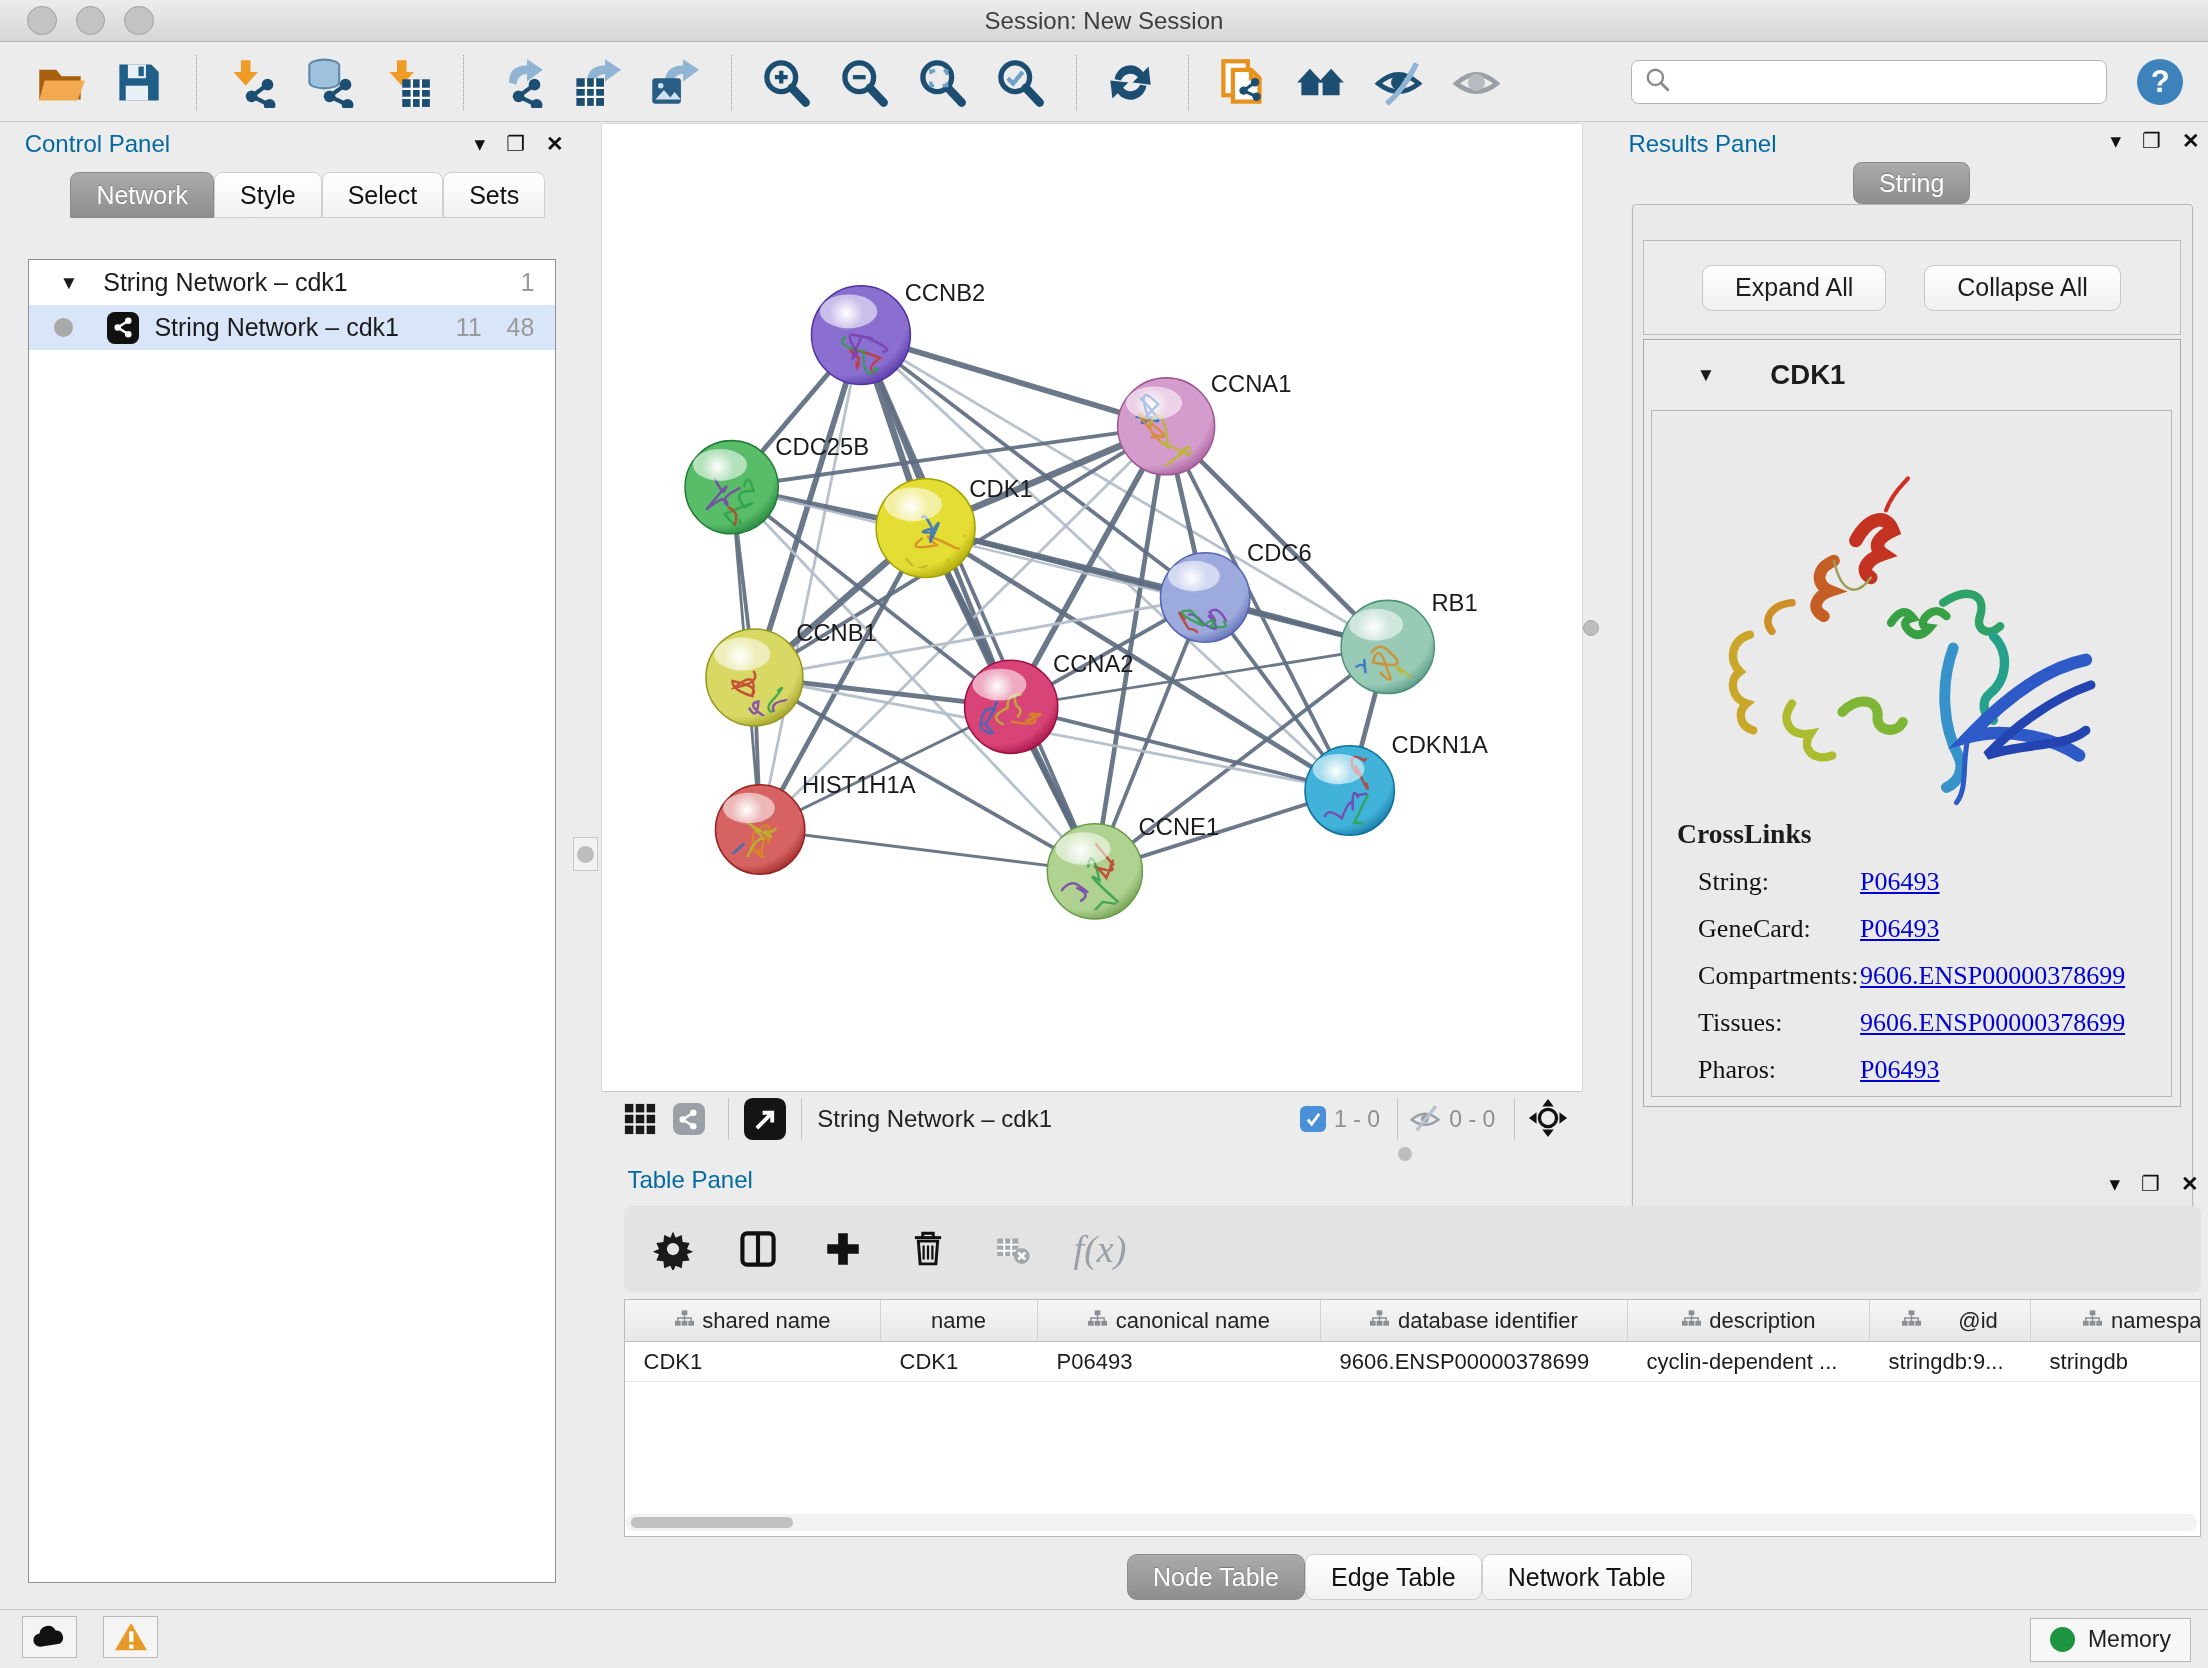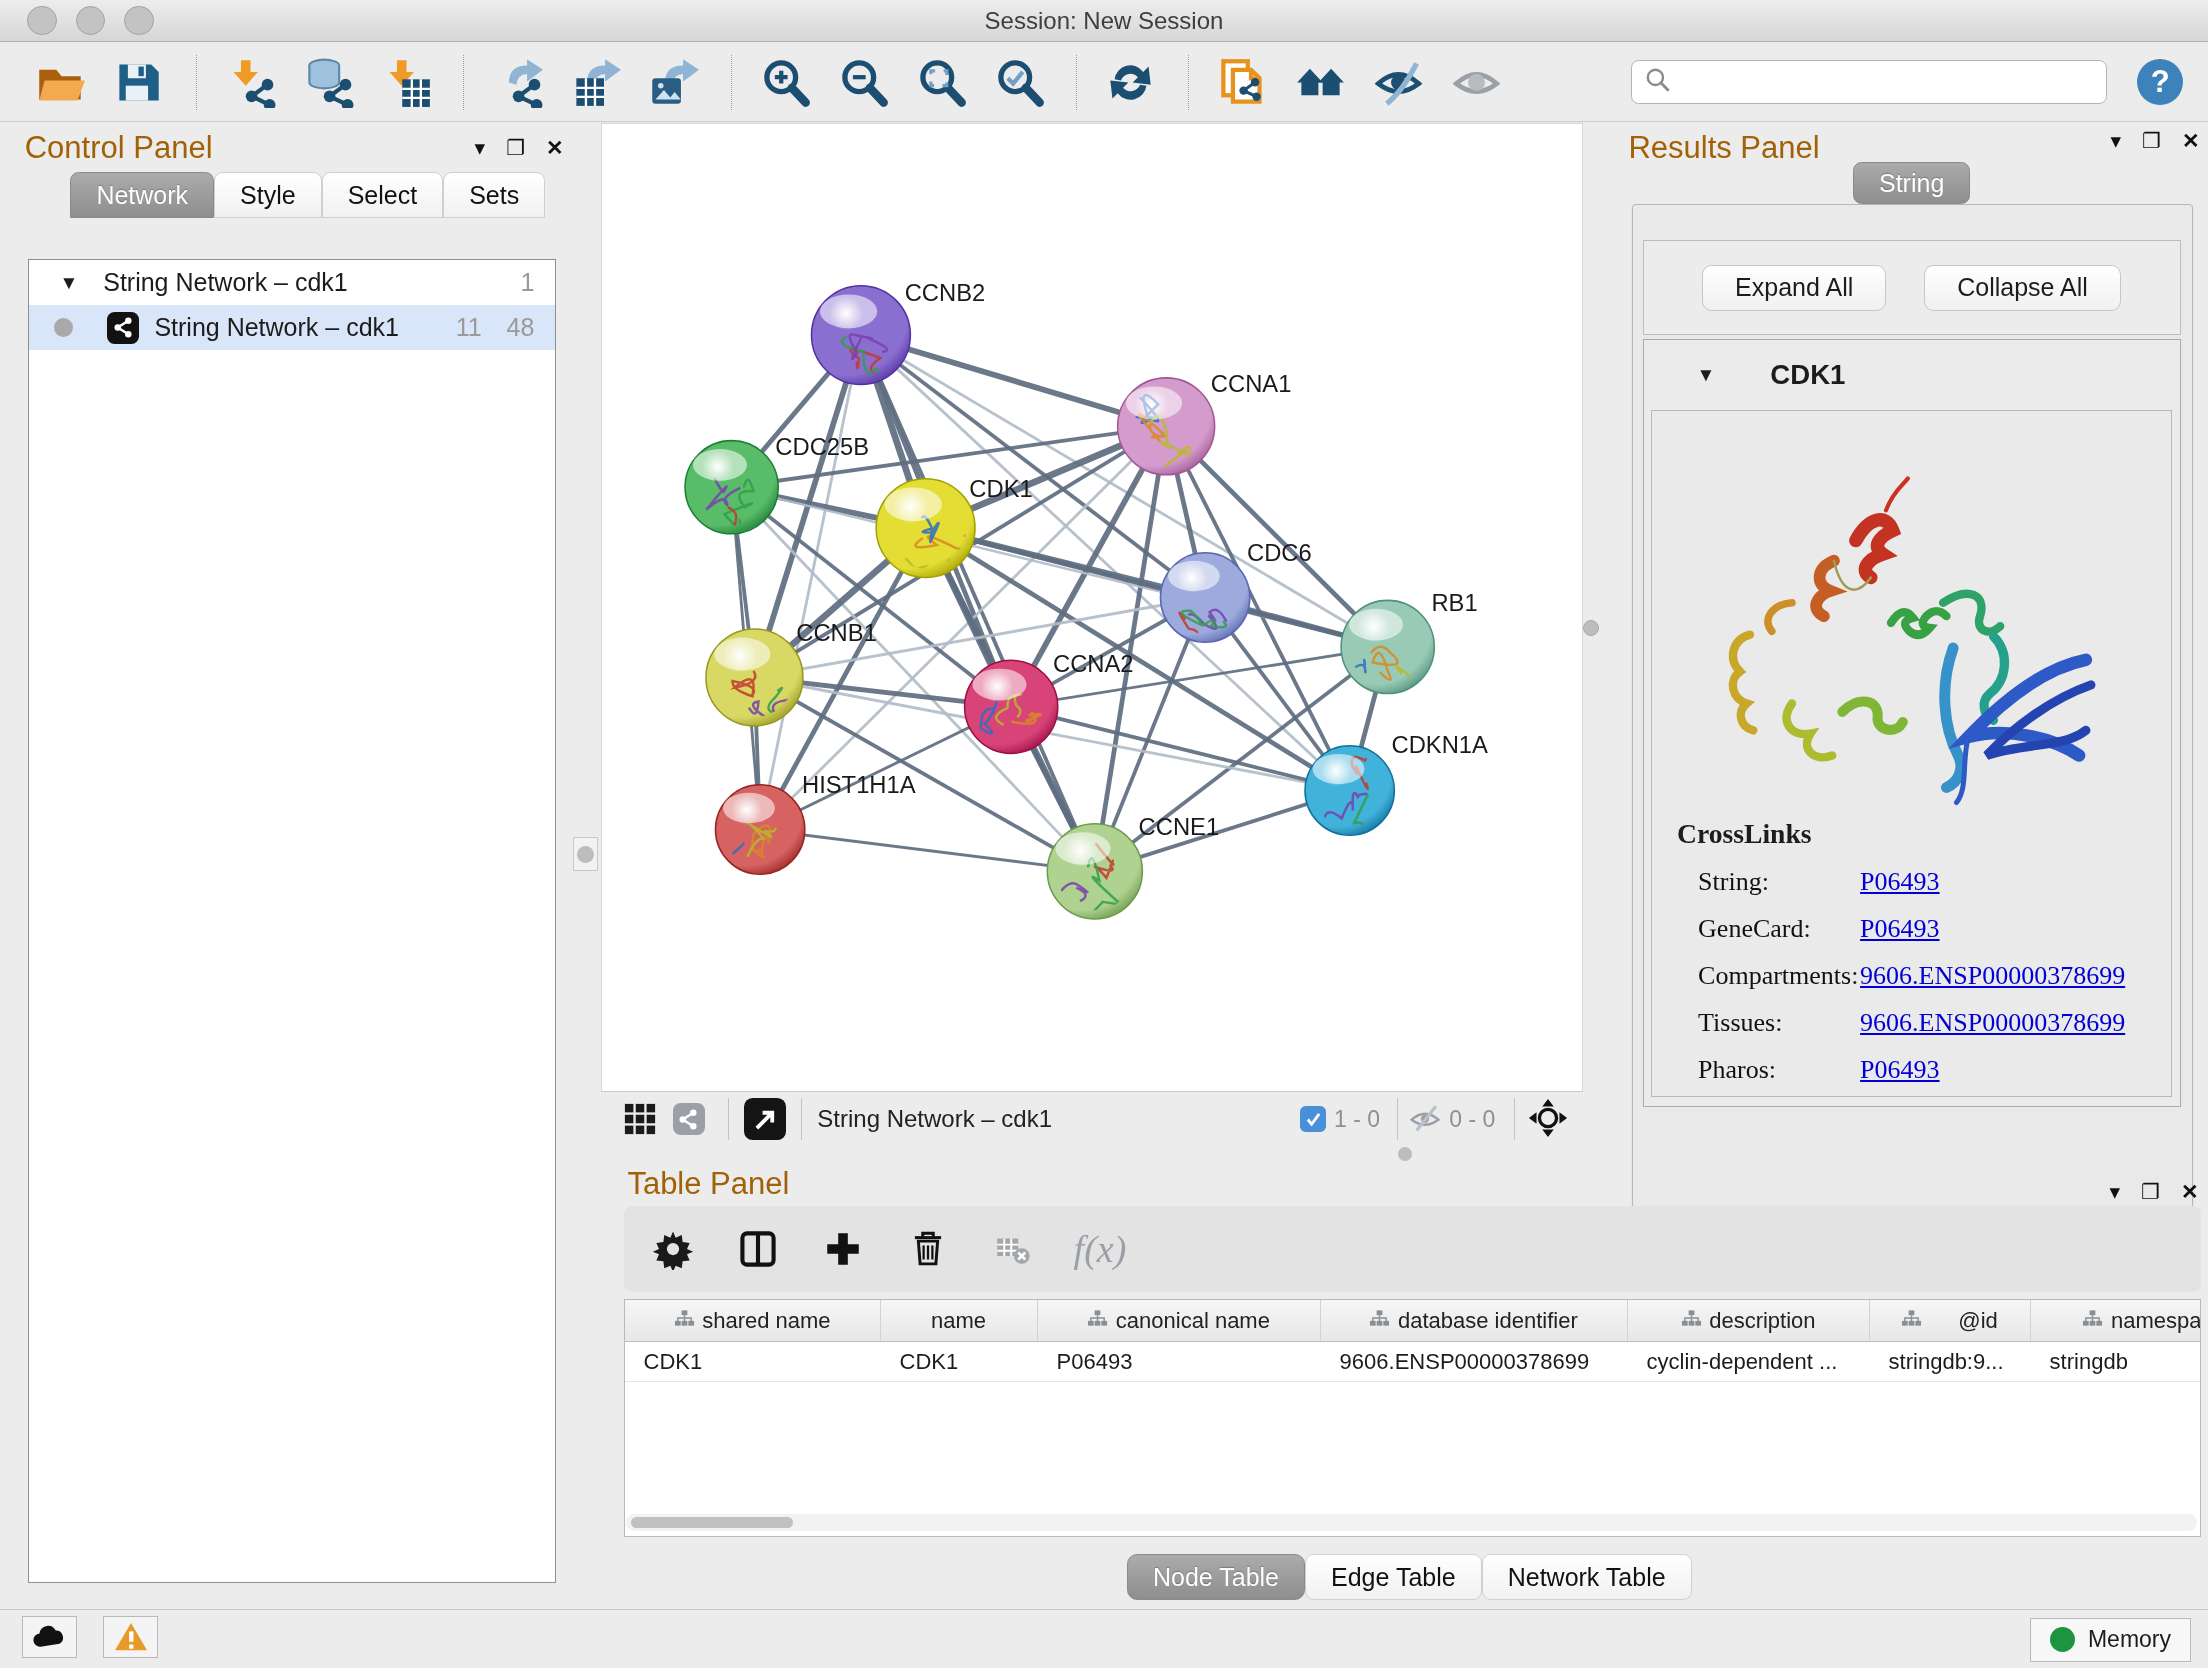--- a/index.html
+++ b/index.html
@@ -21,21 +21,21 @@
   .tbtn { width:57px; height:57px; margin-right:21px; display:flex; align-items:center; justify-content:center; cursor:pointer; }
   .tsep { width:0; border-left:1.9px dotted #9e9e9e; height:55px; margin:0 25px 0 7.6px; }
   .searchwrap { margin-left:auto; width:476px; height:44px; background:#fff; border:1px solid #b3b3b3;
     border-radius:7.6px; display:flex; align-items:center; padding:0 11.4px; }
   .searchwrap input { border:none; outline:none; flex:1; font-size:23px; margin-left:9.5px;
     font-family:"Liberation Sans", sans-serif; background:transparent; }
   .helpbtn { width:46px; height:46px; border-radius:50%; background:#3d82ba; color:#fff; font-size:31px;
     font-weight:bold; display:flex; align-items:center; justify-content:center; margin-left:30px; margin-right:5.7px; cursor:pointer; }
 
   
-  .panel-title { font-size:31px; color:#a16207; }
+  .panel-title { font-size:24px; color:#0369a1; }
   .panel-ctrl { display:flex; gap:21px; align-items:center; }
   .pc-ic { font-size:21px; color:#111; cursor:pointer; line-height:1; }
   .tabbtn { height:46px; padding:0 25px; border:1px solid #cfcfcf; background:linear-gradient(#ffffff,#f1f1f1);
     border-radius:8.6px 8.6px 0 0; font-size:25px; color:#111; display:flex; align-items:center; cursor:pointer; }
   .tabbtn.active { background:linear-gradient(#ababab,#8e8e8e); color:#fff; border-color:#8a8a8a;
     text-shadow:0 -1px 1px rgba(0,0,0,.25); }
 
   
   #control-panel { position:absolute; left:11.4px; top:124px; width:556px; height:1465px; }
   #cp-head { position:absolute; left:13.3px; top:5.7px; right:3.8px; display:flex; align-items:center; }

